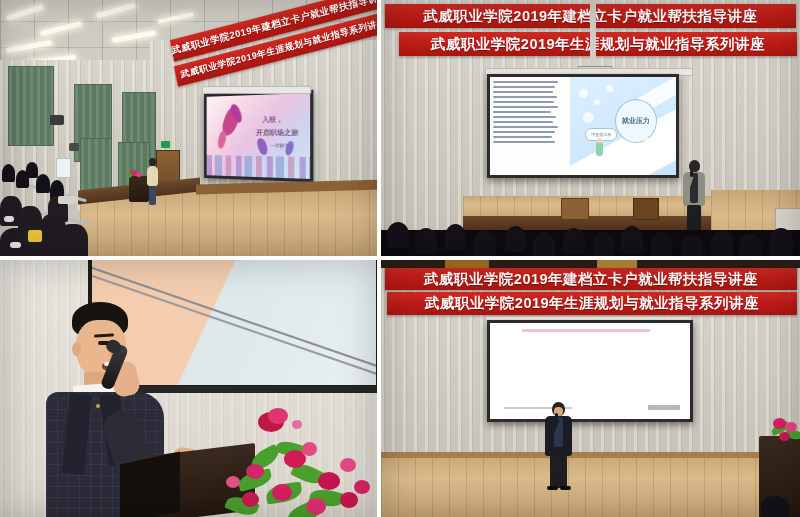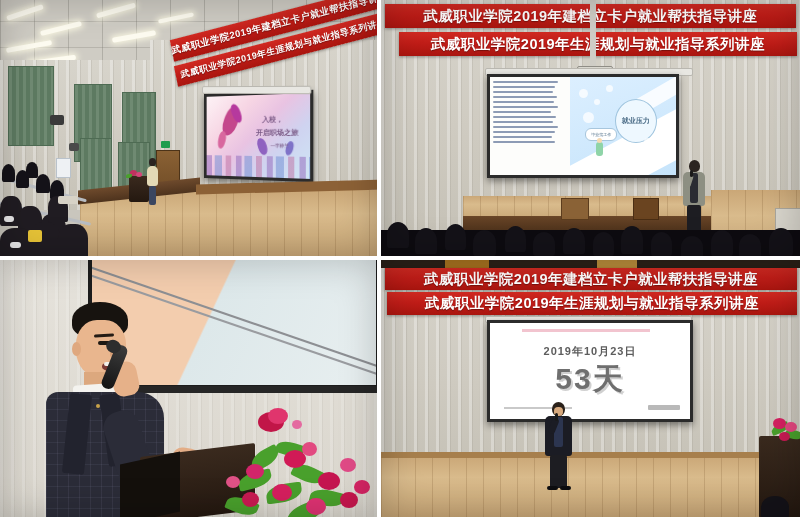--- a/index.html
+++ b/index.html
@@ -381,22 +381,20 @@
     <div style="position:absolute;left:216px;top:0;width:40px;height:8px;background:#b58a3a;"></div>
 
     <div class="banner" style="left:4px;top:8px;width:412px;height:22px;font-size:14.5px;">武威职业学院2019年建档立卡户就业帮扶指导讲座</div>
     <div class="banner" style="left:6px;top:32px;width:410px;height:23px;font-size:14.5px;">武威职业学院2019年生涯规划与就业指导系列讲座</div>
 
     <div class="screen-roller" style="left:104px;top:56px;width:205px;height:5px;"></div>
     <div class="screen-frame" style="left:106px;top:60px;width:200px;height:96px;">
       <div class="screen" style="background:#ffffff;">
         <div class="slide-days">
           <div class="days-rule" style="left:16%;top:6%;width:64%;height:3px;"></div>
-          <div class="days-date" style="top:22%;font-size:11px;letter-spacing:1px;">2019年10月23日</div>
-          <div class="days-big" style="top:38%;font-size:30px;letter-spacing:2px;">53天</div>
           <div class="days-foot" style="left:7%;top:87%;width:34%;"></div>
           <div style="position:absolute;left:79%;top:85%;width:16%;height:5px;background:#b9b9b9;border-radius:1px;"></div>
         </div>
       </div>
     </div>
 
     <div class="stage" style="left:0;top:196px;width:100%;height:62px;">
       <div class="stage-planks"></div>
     </div>
     <div style="position:absolute;left:0;top:192px;width:100%;height:6px;background:#a77f4c;"></div>

